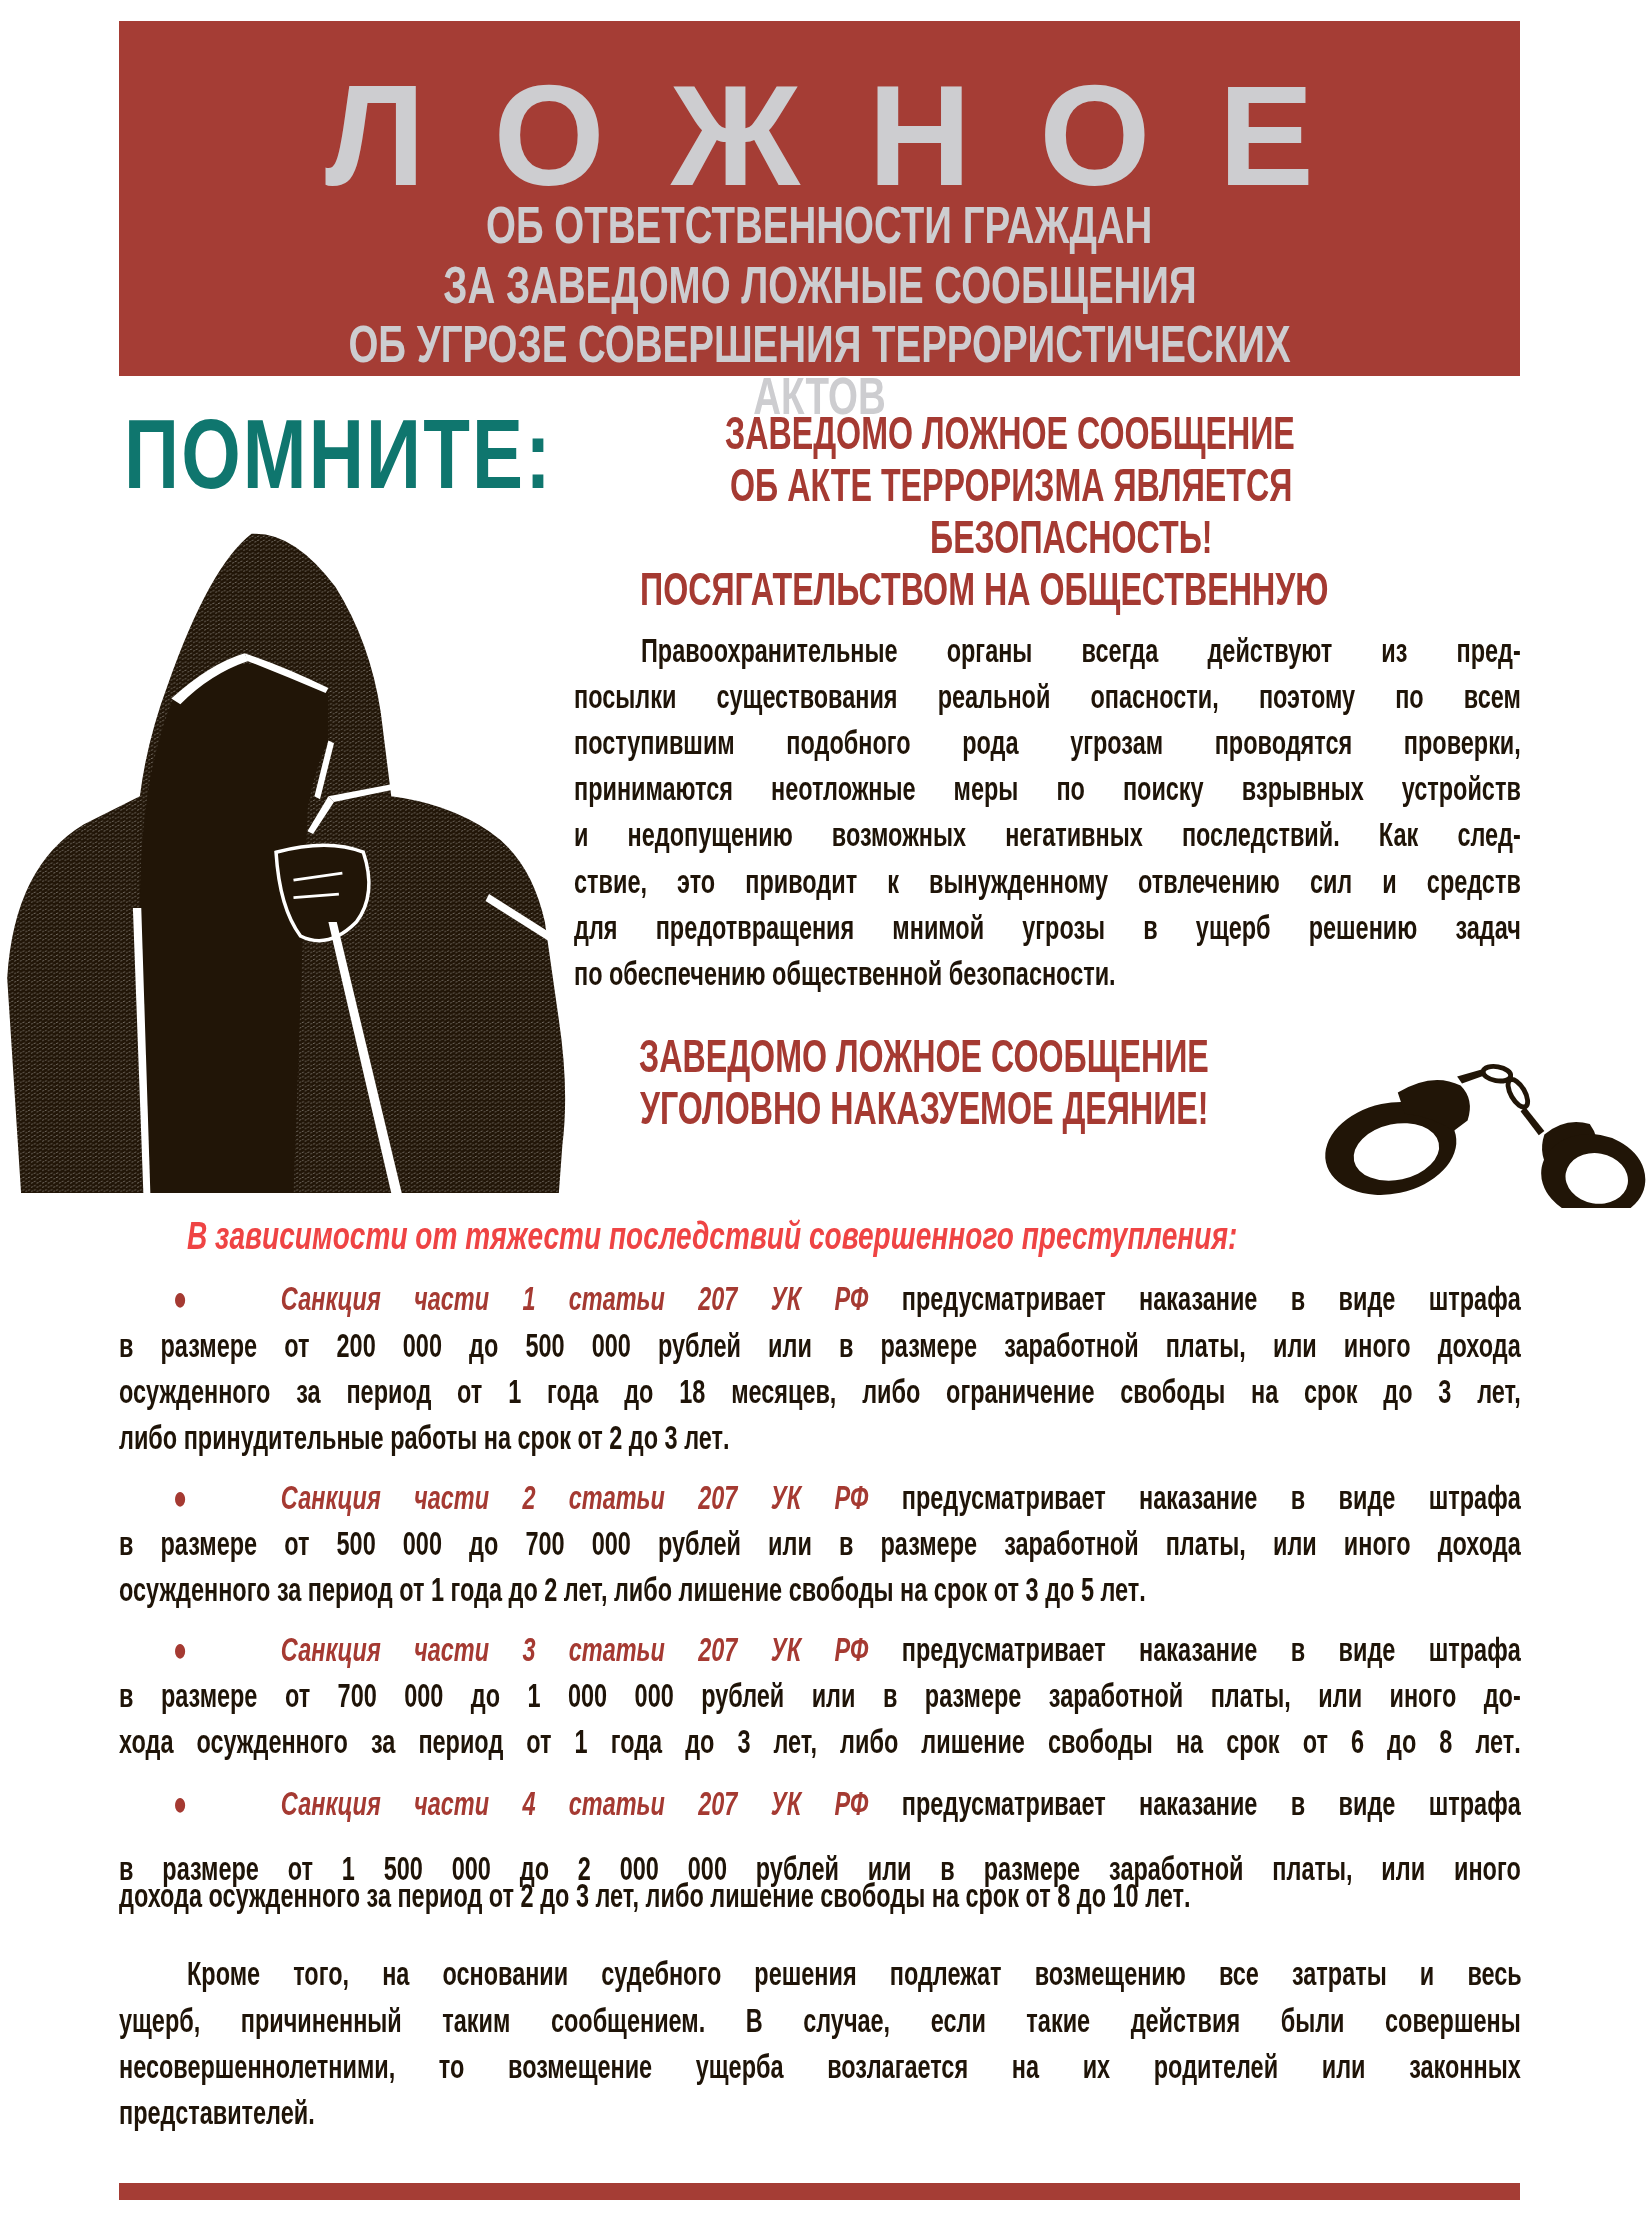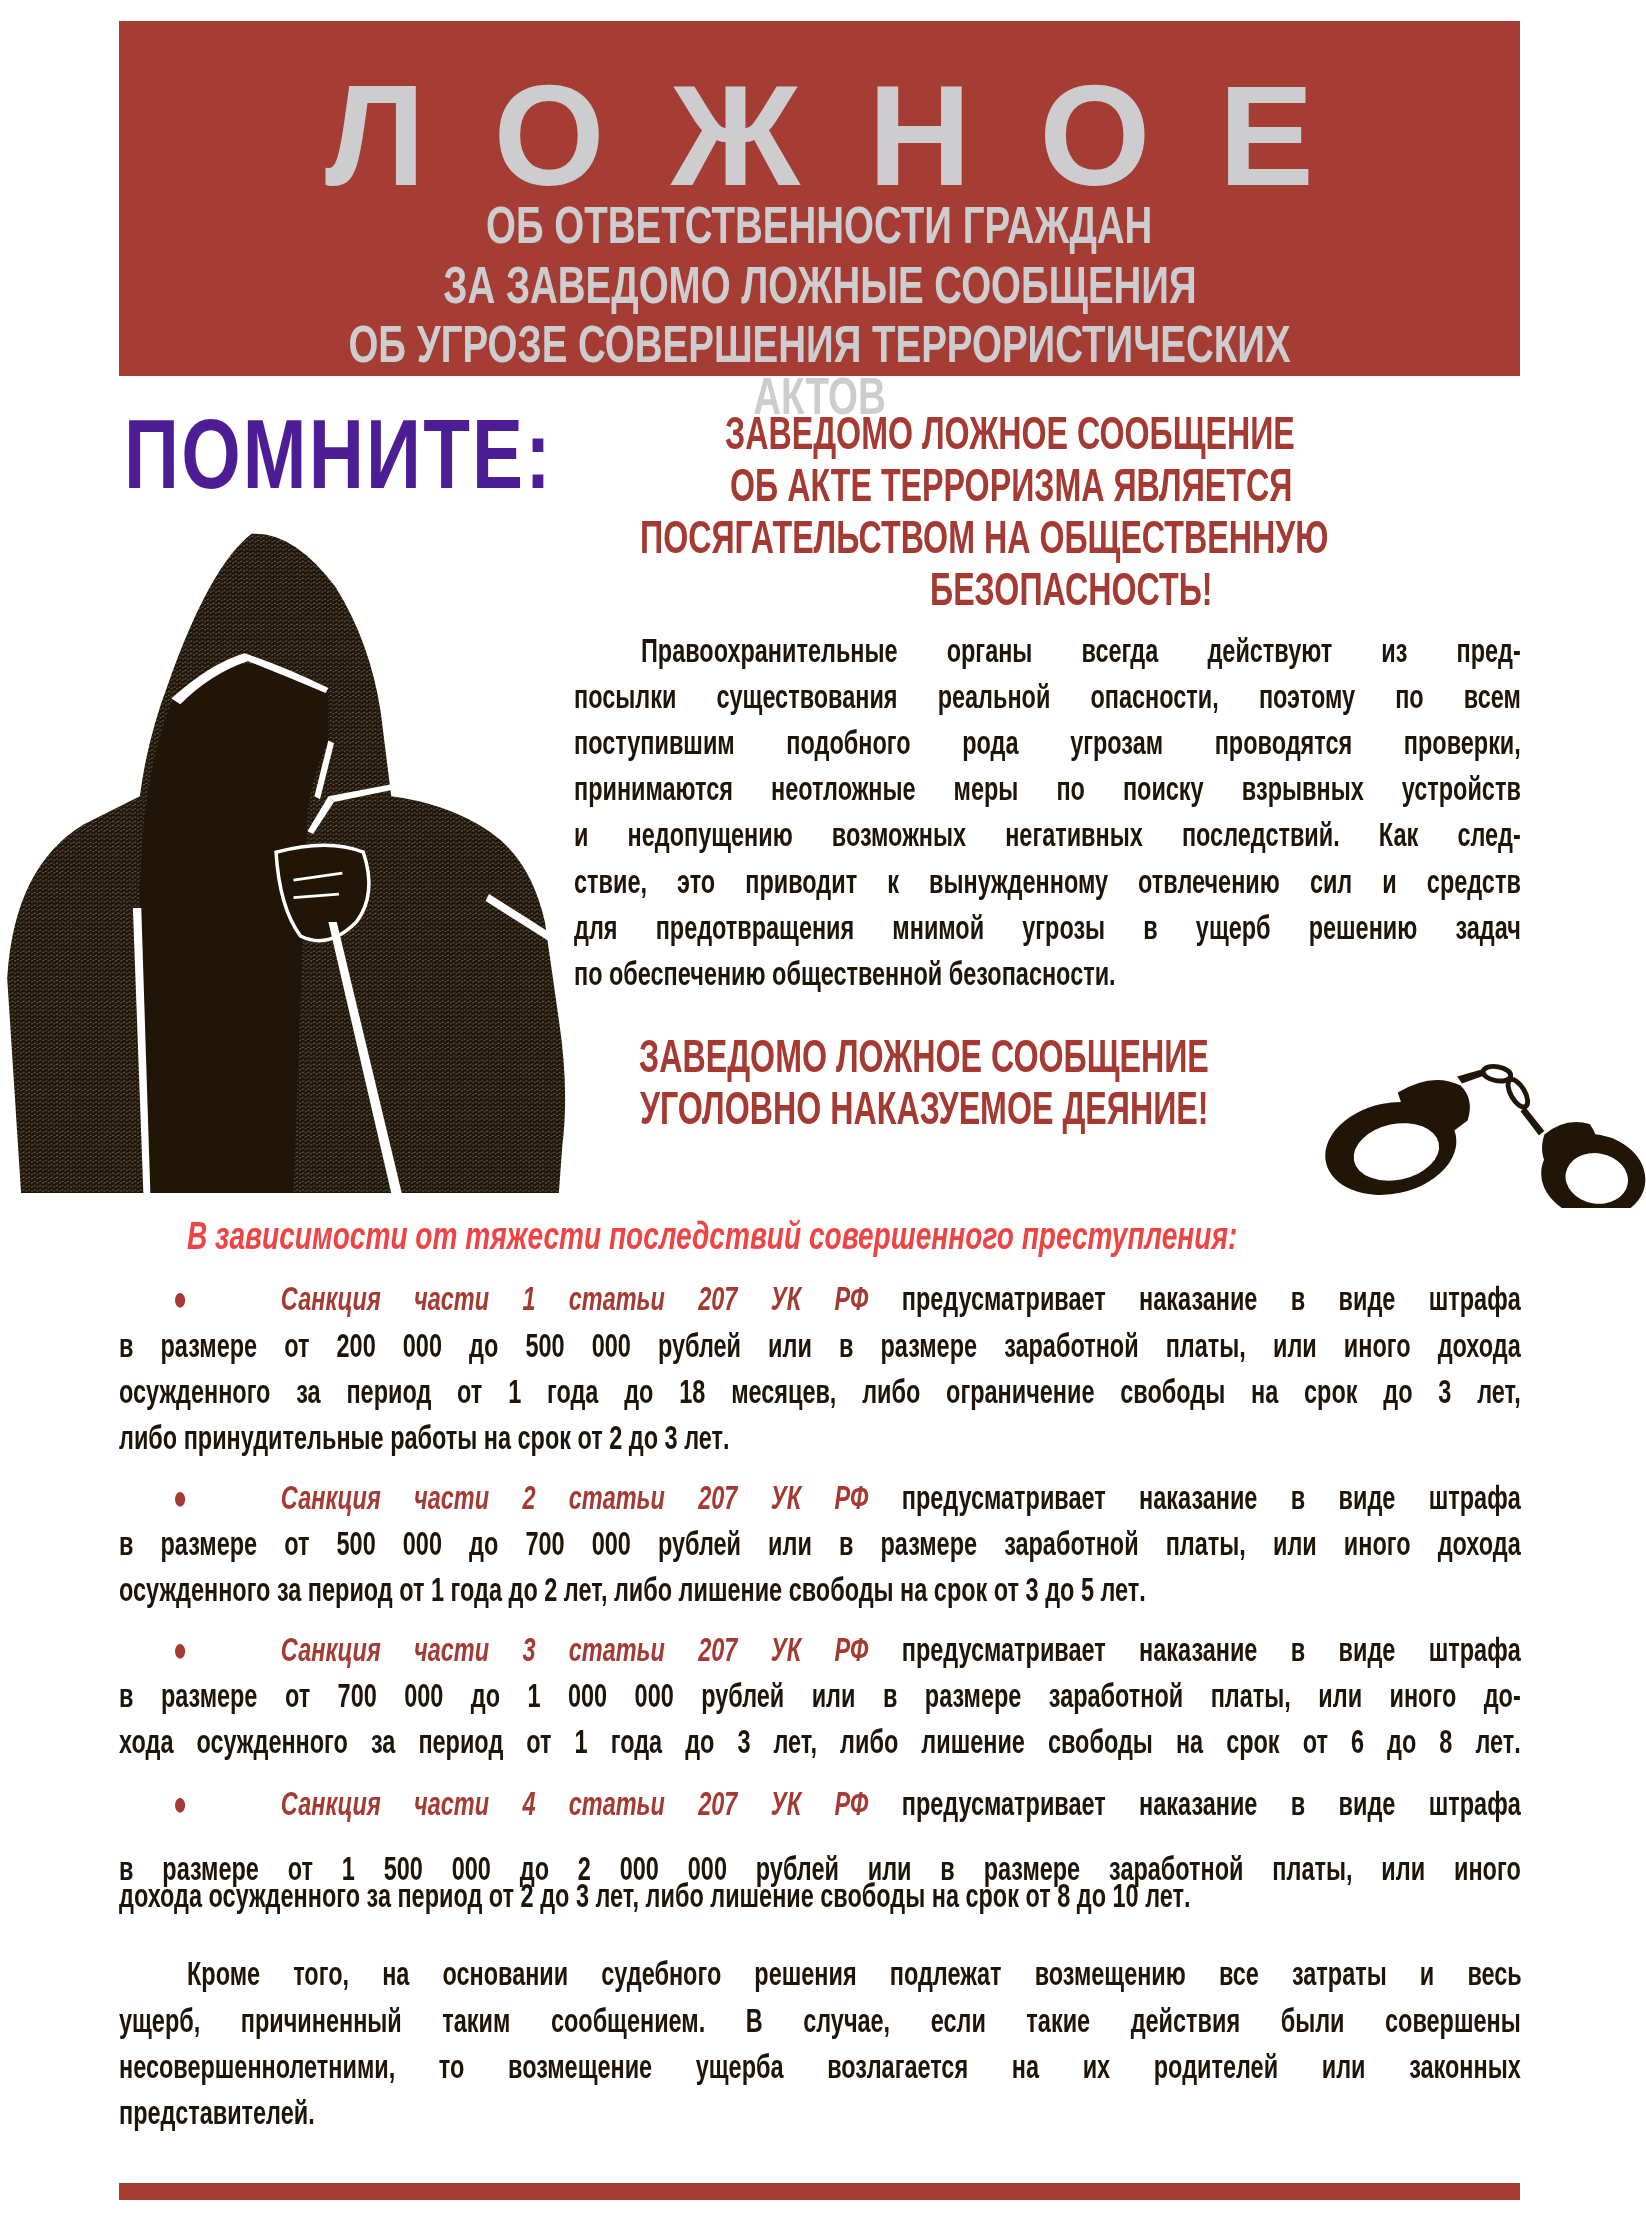--- a/index.html
+++ b/index.html
@@ -10,21 +10,21 @@
   
   #header { left:119px; top:21px; width:1401px; height:355px; background:#a53d35; }
   #title { left:0; top:43px; width:1401px; text-align:center; color:#cdcdd0;
            font-weight:bold; font-size:143px; line-height:1; letter-spacing:68px;
            text-indent:68px; }
   .sub { left:0; width:1401px; text-align:center; color:#cdcdd0; font-weight:bold;
          font-size:52px; line-height:1; }
   .sub span { display:inline-block; transform:scaleX(0.74); transform-origin:50% 50%; }
 
   
-  #remember { left:124px; top:405px; color:#4c1d95; font-weight:bold; font-size:98px;
+  #remember { left:124px; top:405px; color:#0f766e; font-weight:bold; font-size:98px;
               line-height:1; }
   #remember span { display:inline-block; transform:scaleX(0.78); transform-origin:0 0; letter-spacing:2.8px; }
 
   
   .red-h { color:#a53a32; font-weight:bold; font-size:46px; line-height:52px;text-align:center; }
   .red-h div { white-space:nowrap; }
   .red-h div span { display:inline-block; transform:scaleX(0.70); transform-origin:0 0; }
 
   
   .jline { position:absolute; font-size:34px; line-height:1; font-weight:bold;
@@ -82,22 +82,22 @@
     <path d="M420 500 L490 490 M420 525 L485 520" stroke="#ffffff" stroke-width="4"></path>
 
     <path d="M470 560 L560 948 L575 948 L482 560 Z" fill="#ffffff"></path>
     <path d="M700 520 L795 580 L790 590 L695 530 Z" fill="#ffffff"></path>
   </svg>
 </div>
 
 <div class="abs red-h" style="left:640px; top:407px;">
   <div><span>ЗАВЕДОМО ЛОЖНОЕ СООБЩЕНИЕ</span></div>
   <div><span>ОБ АКТЕ ТЕРРОРИЗМА ЯВЛЯЕТСЯ</span></div>
+  <div><span>БЕЗОПАСНОСТЬ!</span></div>
   <div><span>ПОСЯГАТЕЛЬСТВОМ НА ОБЩЕСТВЕННУЮ</span></div>
-  <div><span>БЕЗОПАСНОСТЬ!</span></div>
 </div>
 
 <div>
   <div class="jline" style="left:641px; top:633px; width:880px;">
       <span class="inner">Правоохранительные органы всегда действуют из пред-</span>
     </div>
   <div class="jline" style="left:574px; top:679px; width:947px;">
       <span class="inner">посылки существования реальной опасности, поэтому по всем</span>
     </div>
   <div class="jline" style="left:574px; top:725px; width:947px;">

